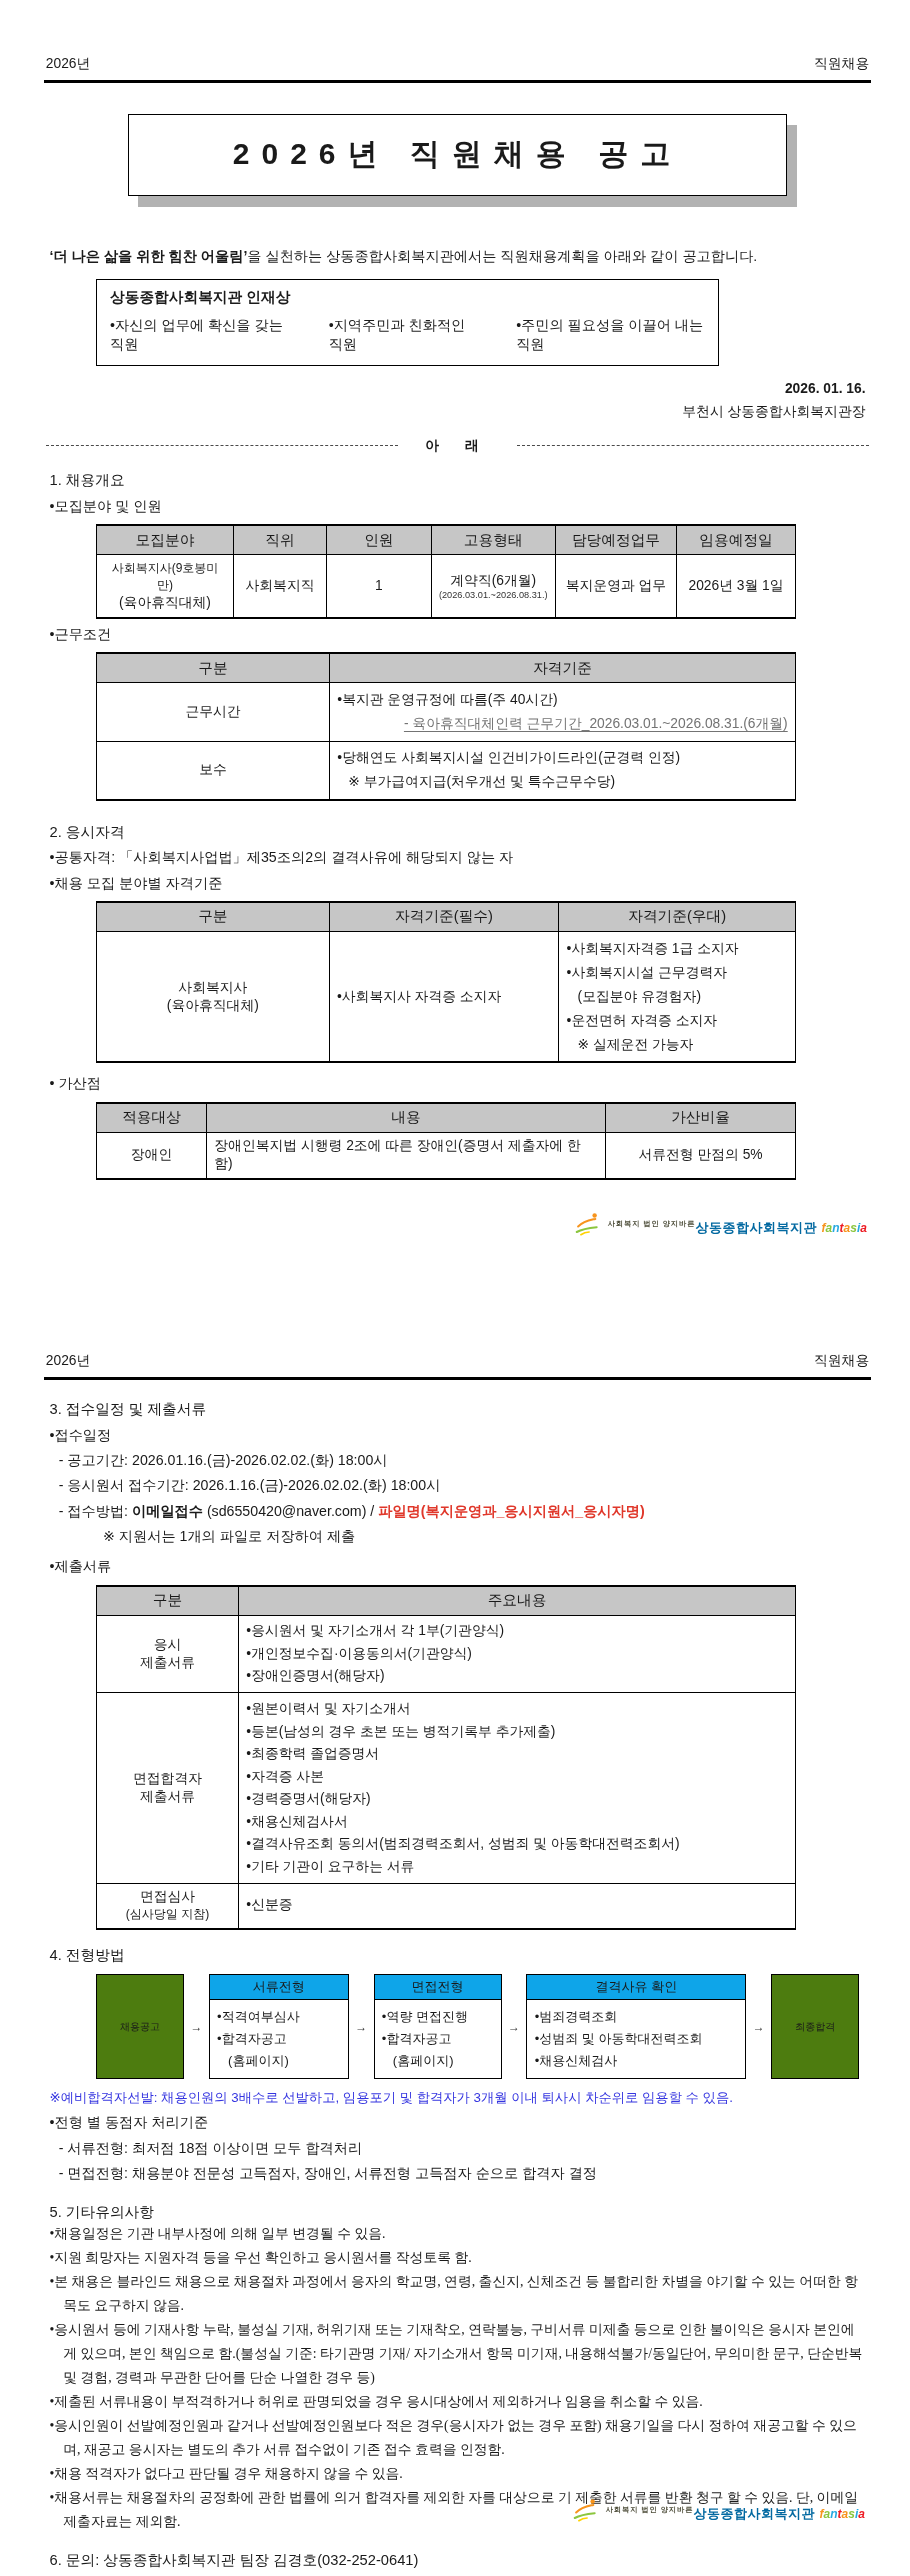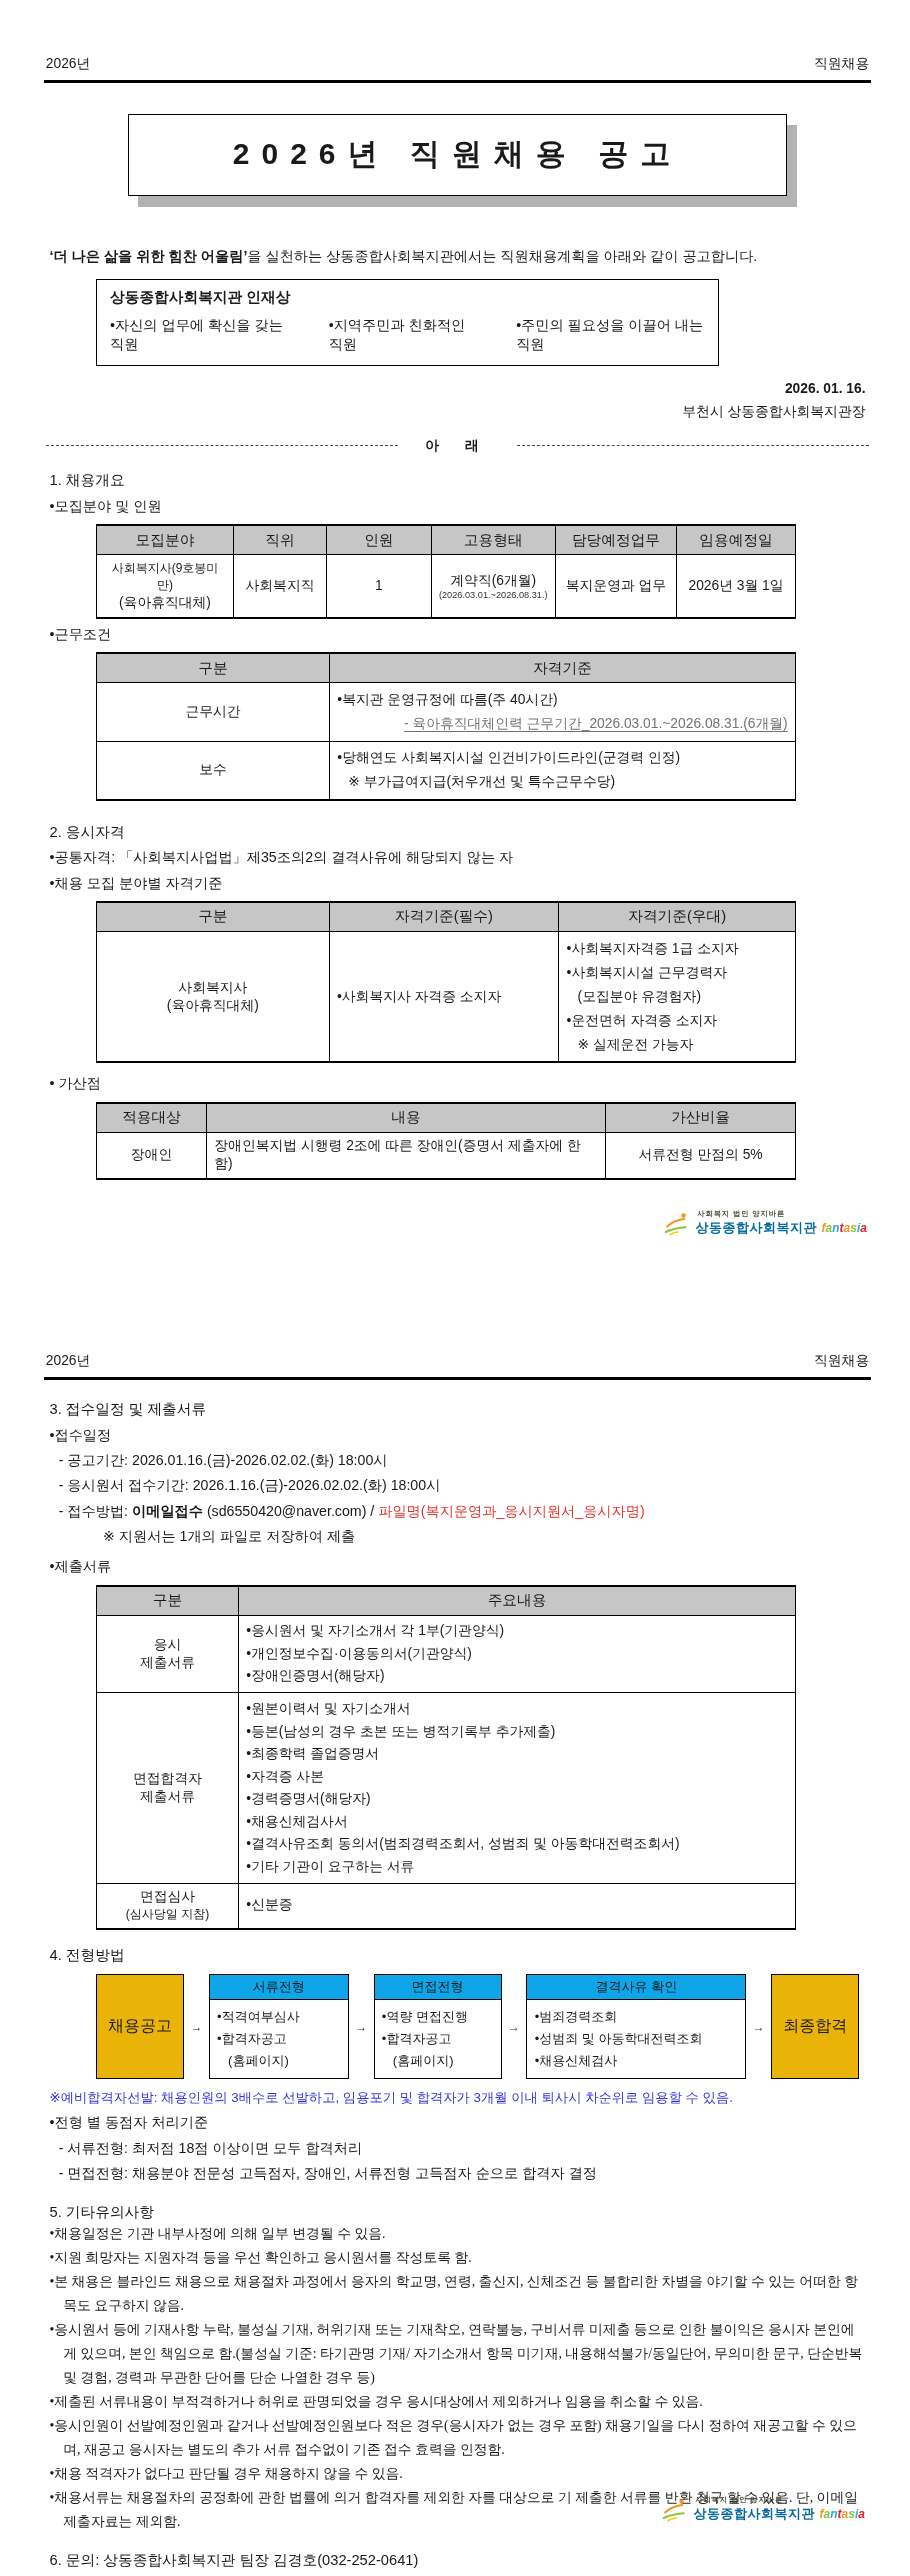--- a/index.html
+++ b/index.html
@@ -50,42 +50,42 @@
                   padding: 4.6px 3.7px; border-bottom: 1.4px solid #000; text-align:center; }
   .doc td { padding: 4.6px 7.3px; font-size: 13.8px; }
   .doc td.c { text-align: center; }
   .doc .small { font-size: 9.2px; color:#333; }
   .doc .sm13 { font-size: 12px; }
   .cell-lines div { line-height: 24px; }
   .t5 .cell-lines div { line-height: 22.5px; }
   .blue { color: #737373; text-decoration: underline; text-underline-offset: 2.8px; text-align: right; }
   .pl10 { padding-left: 11px; }
 
-  .red  { color: #e0372a; }
+  .red  { color: #e0372a; font-weight: bold; }
   .bold { font-weight: bold; }
 
   .flow { display:flex; align-items: stretch; margin: 9.2px 0 0 52px; }
-  .fterm { width: 88px; background:#eab308; border: 1.4px solid #000;
-           display:flex; align-items:center; justify-content:center; font-size: 16px; }
+  .fterm { width: 88px; background:#4d7c0f; border: 1.4px solid #000;
+           display:flex; align-items:center; justify-content:center; font-size: 10px; }
   .farrow { align-self: center; padding: 0 6.4px; font-size: 12px; color:#333; }
   .fbox { border: 1.4px solid #000; }
   .fbox-head { background:#0ea5e9; border-bottom: 1.4px solid #000; text-align:center;
                padding: 2.8px 1.8px; font-size: 13px; }
   .fbox-body { padding: 5.5px 7.3px 6.4px 7.3px; font-size: 13px; }
   .fbox-body div { line-height: 22px; }
   .w1 { width: 140px; } .w2 { width: 128px; } .w3 { width: 220px; }
 
   .note-blue { color:#3535e0; font-size: 13.3px; margin: 10px 0 0 5.5px; }
   .list-line { font-size: 13.8px; line-height: 24px; margin-left: 5.5px; font-family: Liberation Serif, serif; }
   .hang { padding-left: 13.8px; text-indent: -13.8px; margin-right: 3.7px; }
 
   .logo { position: absolute; display: flex; align-items: flex-end; gap: 4.6px; }
   .logo-p1 { right: 44px; bottom: 51px; }
   .logo-p2 { right: 46px; bottom: 53px; }
-  .logo-text { display:flex; flex-direction: column; }
+  .logo-text { display:flex; flex-direction: row; }
   .logo-small { font-size: 7.3px; font-weight: bold; color: #4c4c38; letter-spacing: 0.9px; margin-left: 1.8px; }
   .logo-name { font-size: 13px; font-weight: bold; color: #0369a1; letter-spacing: 0.5px; line-height: 18.4px; }
   .logo-brand { font-size: 12px; font-weight: bold; font-style: italic; line-height: 13.8px; padding-bottom: 0.9px; }
   .lb0 { color:#f7941d; } .lb1 { color:#8cc63f; } .lb2 { color:#27aae1; } .lb3 { color:#ed1c24; }
   .lb4 { color:#f7941d; } .lb5 { color:#8cc63f; } .lb6 { color:#27aae1; } .lb7 { color:#ed1c24; }
 </style>
 </head>
 <body>
 
 <div class="page page1">

